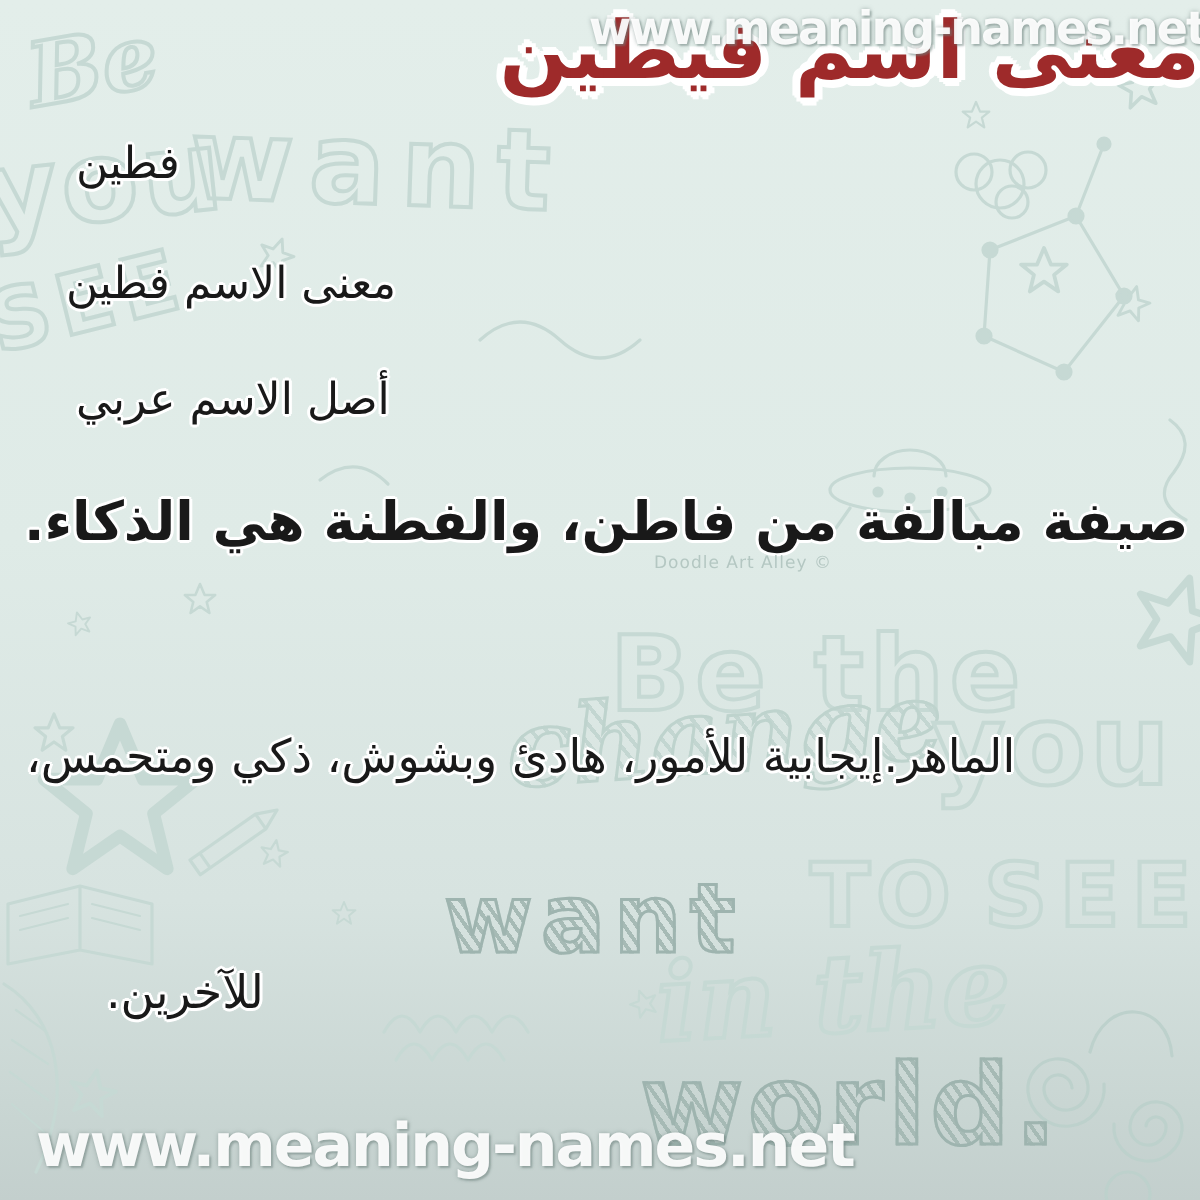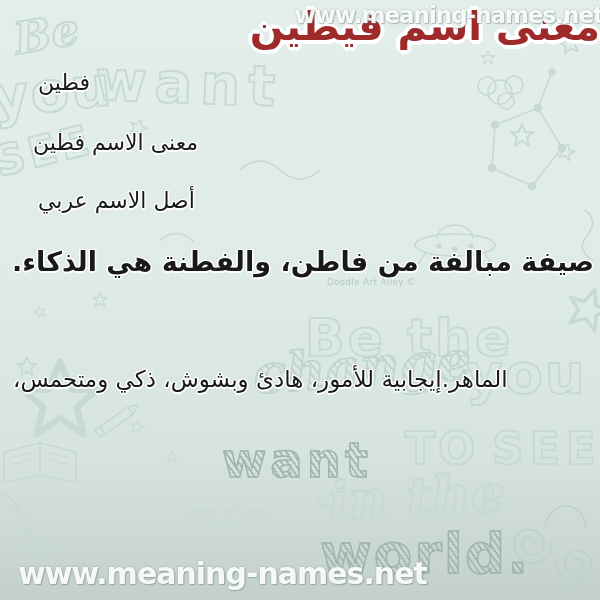--- a/index.html
+++ b/index.html
@@ -159,16 +159,17 @@
   <div class="title">معنى اسم فيطين</div>
 
   <div class="watermark top">www.meaning-names.net</div>
   <div class="watermark bottom">www.meaning-names.net</div>
 
   <div class="mline" style="left:38px;top:68px;font-size:22px;">فطين</div>
   <div class="mline" style="left:33px;top:128px;font-size:22px;">معنى الاسم فطين</div>
   <div class="mline" style="left:38px;top:186px;font-size:22px;">أصل الاسم عربي</div>
   <div class="mline" style="left:12px;top:244px;font-size:27px;font-weight:bold;">هو صيفة مبالفة من فاطن، والفطنة هي الذكاء.</div>
   <div class="mline" style="left:13px;top:364px;font-size:23px;">الماهر.إيجابية للأمور، هادئ وبشوش، ذكي ومتحمس،</div>
+  <div class="mline" style="left:53px;top:482px;font-size:23px;">للآخرين.</div>
 
   <div class="credit">Doodle Art Alley ©</div>
 
 </div>
 
 </body></html>

